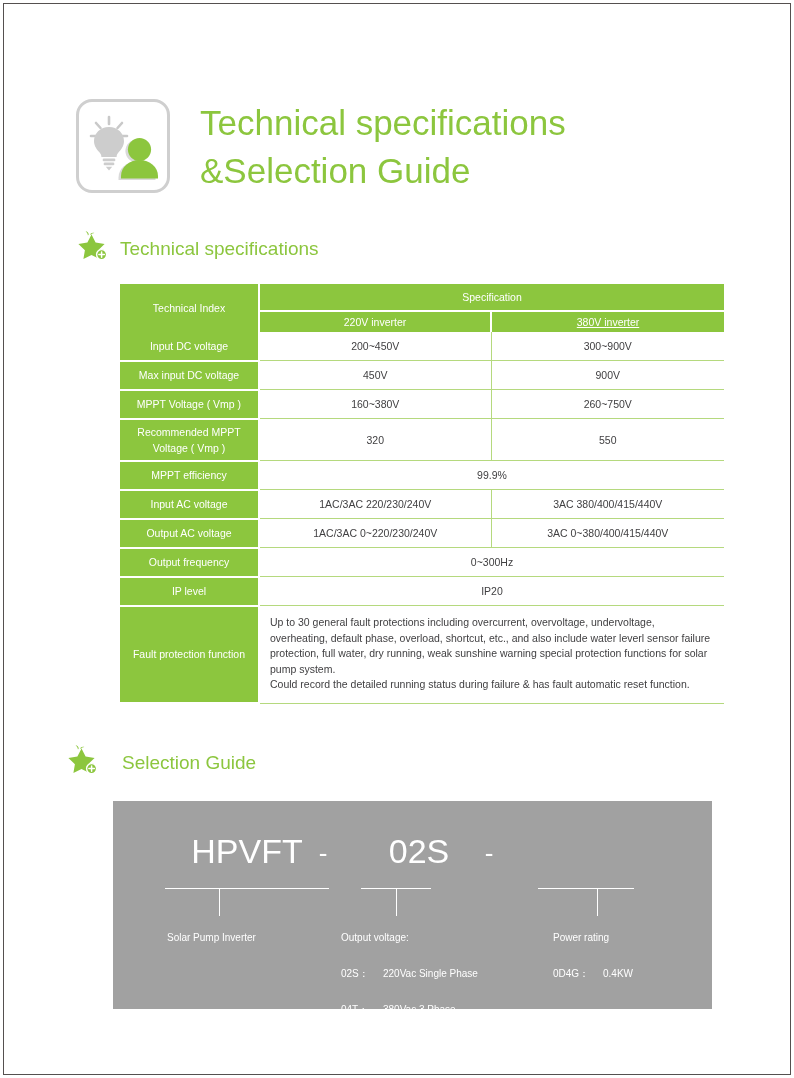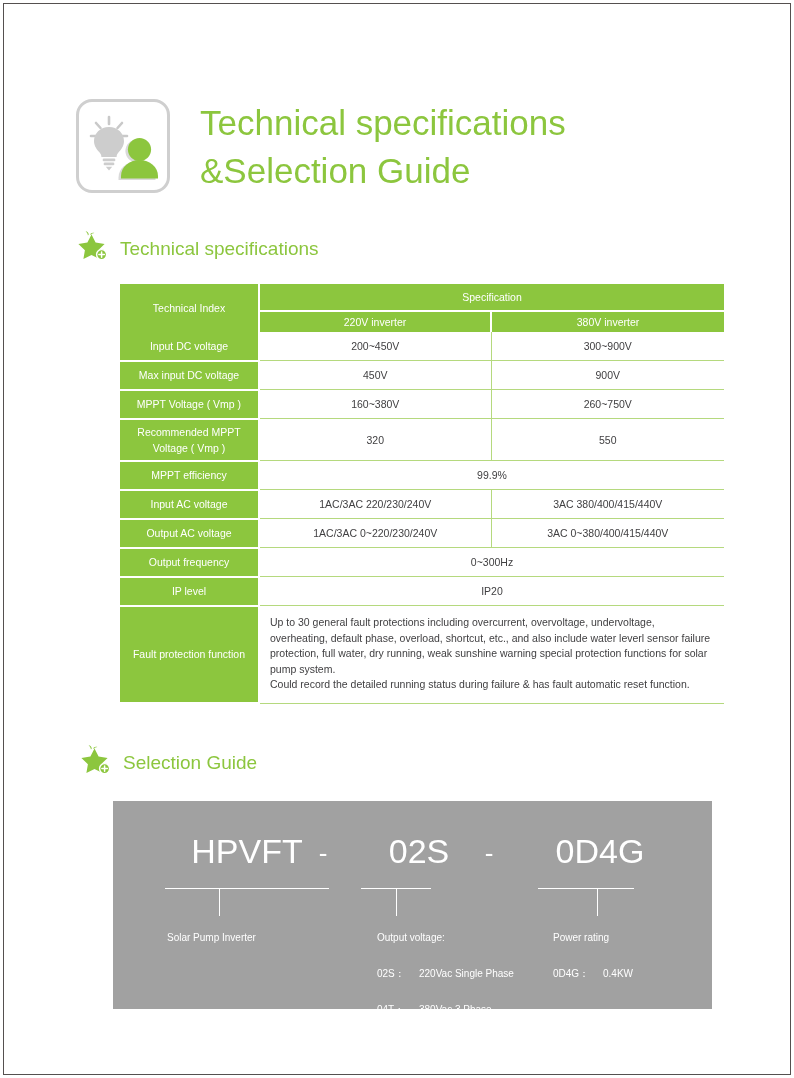--- a/index.html
+++ b/index.html
@@ -74,21 +74,21 @@
     width: 38px;
     height: 38px;
   }
   .section-head .section-label {
     margin-left: 8px;
     color: #8cc63e;
     font-size: 19px;
     line-height: 22px;
   }
   #tech-head { left: 74px; top: 230px; }
-  #sel-head  { left: 77px; top: 744px; }
+  #sel-head  { left: 64px; top: 744px; gap: 12px; }
 
   
   .spec-table {
     position: absolute;
     left: 120px;
     top: 284px;
     width: 604px;
     border-collapse: collapse;
     table-layout: fixed;
     font-size: 10.5px;
@@ -124,21 +124,21 @@
   }
   td.hd.last { border-right: none; }
   td.hd-sub {
     background: #8cc63e;
     color: #ffffff;
     text-align: center;
     padding: 4px 4px;
     border-right: 2px solid #ffffff;
     border-bottom: none;
   }
-  td.hd-sub.last { border-right: none; }
+  td.hd-sub.last { border-right: none; text-decoration: underline; }
 
   td.val {
     background: #ffffff;
     color: #414042;
     text-align: center;
     padding: 8px 4px;
     border-bottom: 1px solid #b5d97e;
     border-right: 1px solid #b5d97e;
   }
   td.val.last { border-right: none; }
@@ -338,37 +338,36 @@
     <span class="section-label">Selection Guide</span>
   </div>
 
   <div class="sel-box">
 
     <div class="code-row">
       <div class="code-seg" style="left:54px; top:0; width:160px;">HPVFT</div>
       <div class="dash" style="left:190px; top:2px; width:40px;">-</div>
       <div class="code-seg" style="left:246px; top:0; width:120px;">02S</div>
       <div class="dash" style="left:356px; top:2px; width:40px;">-</div>
-      <div class="code-seg" style="left:412px; top:0; width:150px;">0D4G</div>
     </div>
 
     <div class="leader" style="left:52px;  top:87px;  width:164px;"></div>
     <div class="drop" style="left:106px; top:87px;  height:28px;"></div>
 
     <div class="leader" style="left:248px; top:87px;  width:70px;"></div>
     <div class="drop" style="left:283px; top:87px;  height:28px;"></div>
 
     <div class="leader" style="left:425px; top:87px;  width:96px;"></div>
     <div class="drop" style="left:484px; top:87px;  height:28px;"></div>
 
     <div class="legend" style="left:54px; top:110px; width:170px;">
       <span class="lg-title">Solar Pump Inverter</span>
     </div>
 
-    <div class="legend" style="left:228px; top:110px; width:210px;margin-left:36px;">
+    <div class="legend" style="left:228px; top:110px; width:210px;">
       <span class="lg-title">Output voltage:</span>
       <span class="lg-item"><span class="lg-code">02S：</span><span>220Vac Single Phase</span></span>
       <span class="lg-item"><span class="lg-code">04T：</span><span>380Vac 3 Phase</span></span>
     </div>
 
     <div class="legend" style="left:440px; top:110px; width:150px;">
       <span class="lg-title">Power rating</span>
       <span class="lg-item"><span class="lg-code" style="width:50px;">0D4G：</span><span>0.4KW</span></span>
     </div>
 

